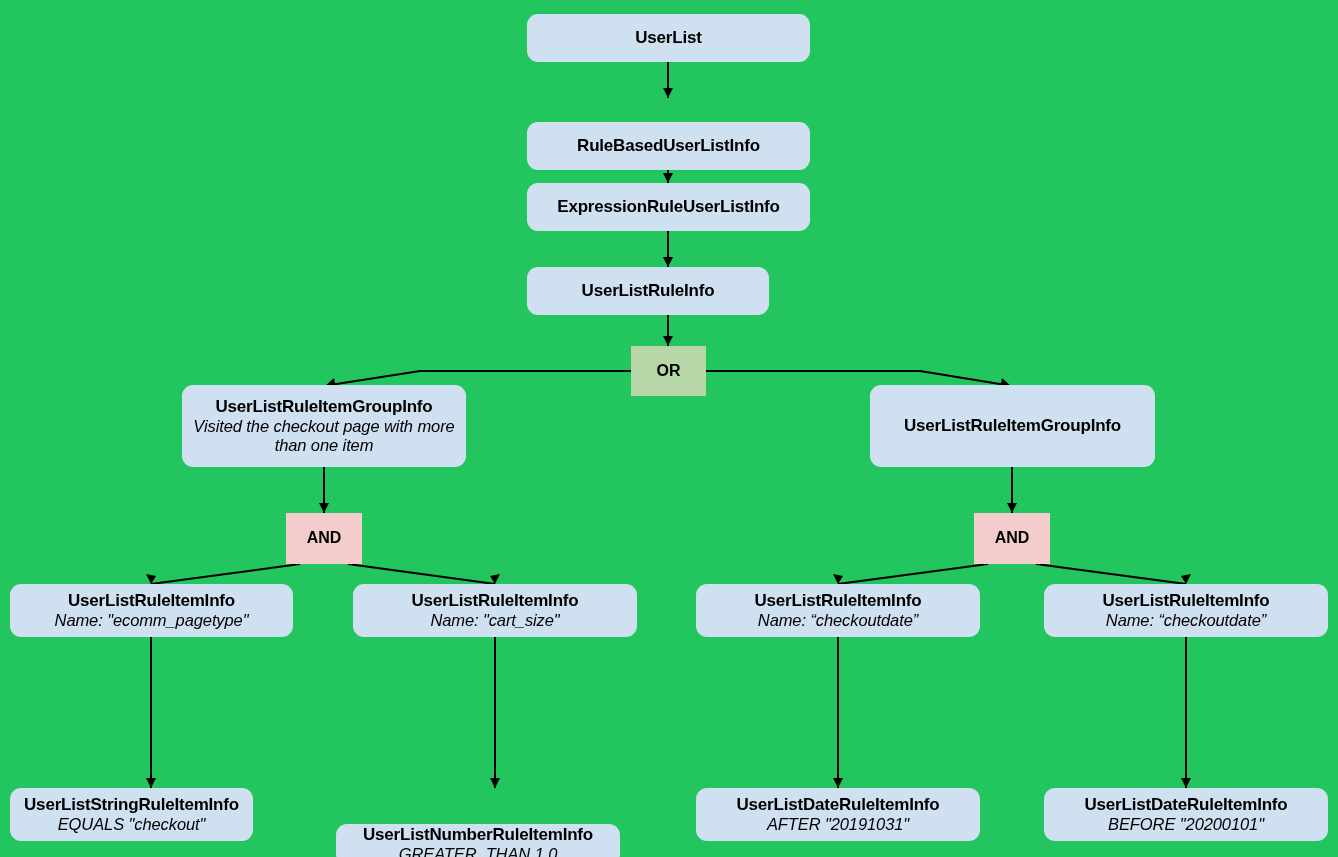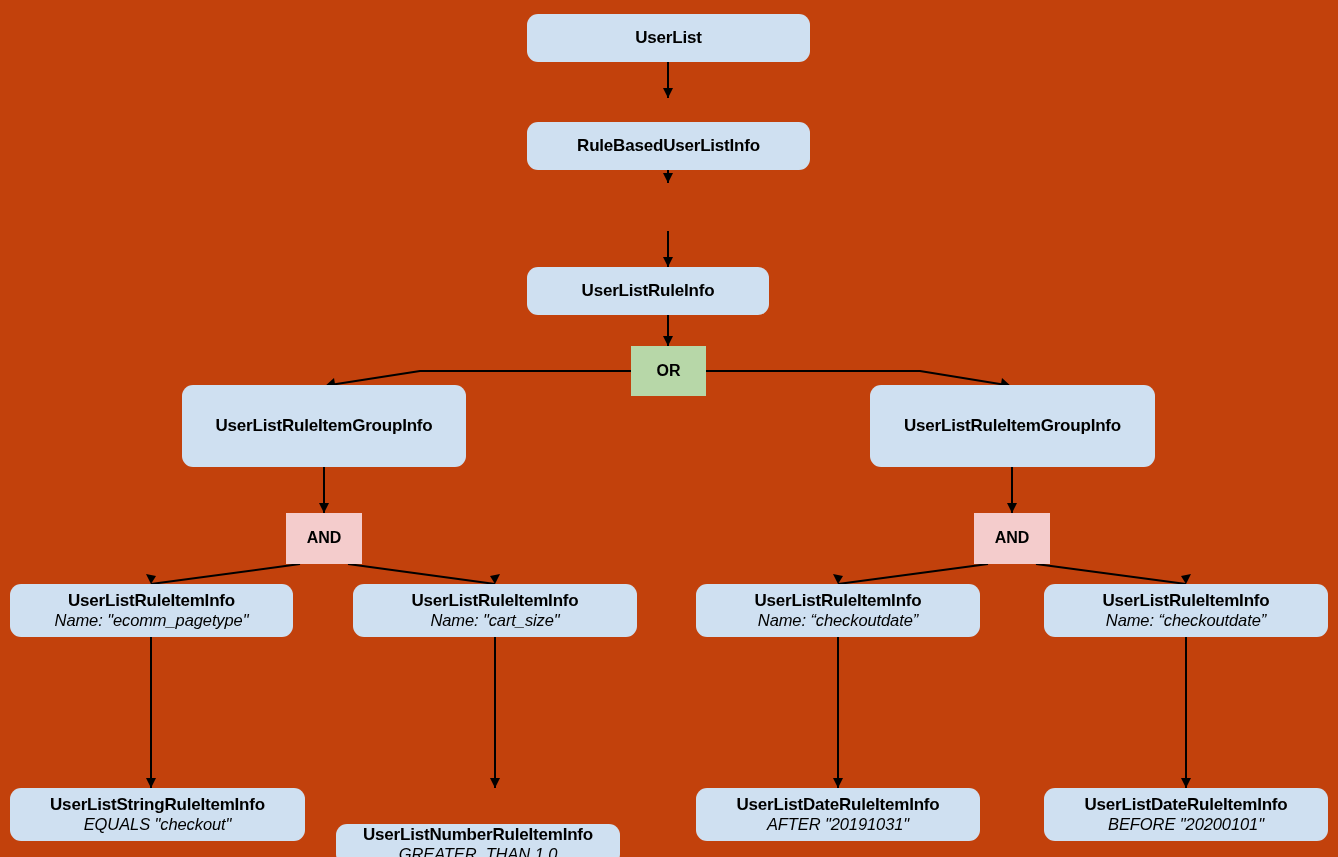--- a/index.html
+++ b/index.html
@@ -4,21 +4,21 @@
 <style>
   html, body {
     margin: 0;
     padding: 0;
     background: #000000;
   }
   #canvas {
     position: relative;
     width: 1338px;
     height: 857px;
-    background: #c2410c;
+    background: #22c55e;
     overflow: hidden;
     font-family: "Liberation Sans", sans-serif;
   }
   .node {
     position: absolute;
     box-sizing: border-box;
     display: flex;
     flex-direction: column;
     align-items: center;
     justify-content: center;
@@ -102,31 +102,35 @@
   </svg>
 
   <div class="node entity" style="left:527px; top:14px; width:283px; height:48px;">
     <div class="title">UserList</div>
   </div>
 
   <div class="node entity" style="left:527px; top:98px; width:283px; height:48px;margin-top:24px;">
     <div class="title">RuleBasedUserListInfo</div>
   </div>
 
+  <div class="node entity" style="left:527px; top:183px; width:283px; height:48px;">
+    <div class="title">ExpressionRuleUserListInfo</div>
+  </div>
 
   <div class="node entity" style="left:527px; top:267px; width:242px; height:48px;">
     <div class="title">UserListRuleInfo</div>
   </div>
 
   <div class="node op op-or" style="left:631px; top:346px; width:75px; height:50px;">
     <div class="title">OR</div>
   </div>
 
   <div class="node entity" style="left:182px; top:385px; width:284px; height:82px;">
     <div class="title">UserListRuleItemGroupInfo</div>
+    <div class="detail">Visited the checkout page with more than one item</div>
   </div>
 
   <div class="node entity" style="left:870px; top:385px; width:285px; height:82px;">
     <div class="title">UserListRuleItemGroupInfo</div>
   </div>
 
   <div class="node op op-and" style="left:286px; top:513px; width:76px; height:51px;">
     <div class="title">AND</div>
   </div>
 
@@ -147,21 +151,21 @@
   <div class="node entity" style="left:696px; top:584px; width:284px; height:53px;">
     <div class="title">UserListRuleItemInfo</div>
     <div class="detail">Name: “checkoutdate”</div>
   </div>
 
   <div class="node entity" style="left:1044px; top:584px; width:284px; height:53px;">
     <div class="title">UserListRuleItemInfo</div>
     <div class="detail">Name: “checkoutdate”</div>
   </div>
 
-  <div class="node entity" style="left:10px; top:788px; width:295px; height:53px;">
+  <div class="node entity" style="left:10px; top:788px; width:243px; height:53px;">
     <div class="title">UserListStringRuleItemInfo</div>
     <div class="detail">EQUALS "checkout"</div>
   </div>
 
   <div class="node entity" style="left:336px; top:788px; width:284px; height:41px;margin-top:36px;">
     <div class="title">UserListNumberRuleItemInfo</div>
     <div class="detail">GREATER_THAN 1.0</div>
   </div>
 
   <div class="node entity" style="left:696px; top:788px; width:284px; height:53px;">

